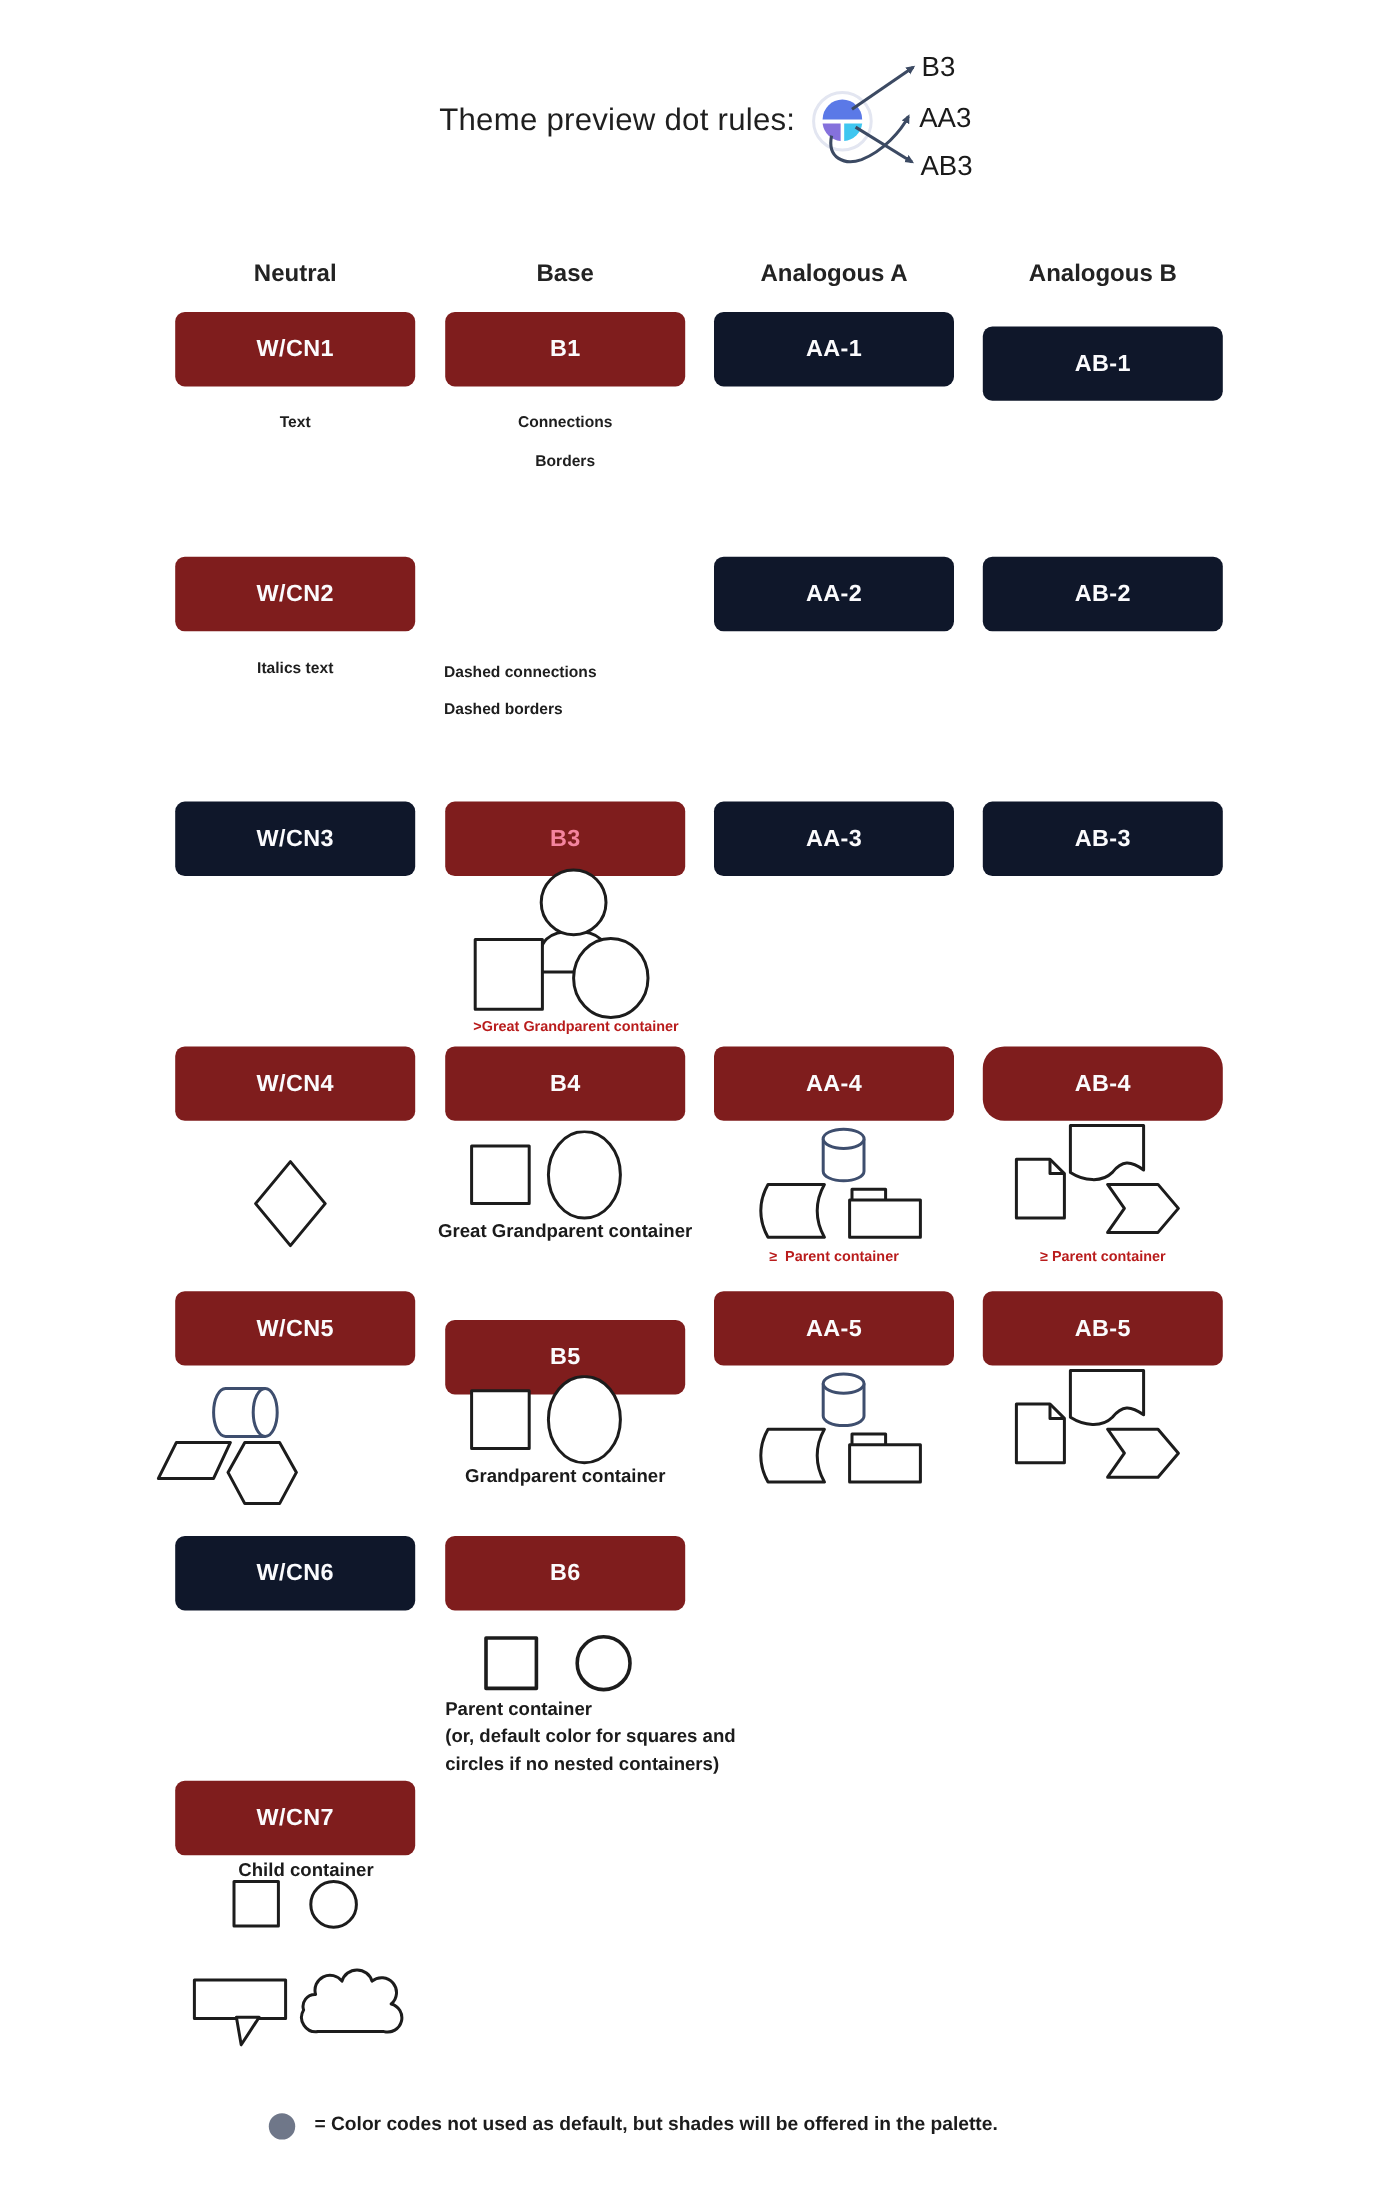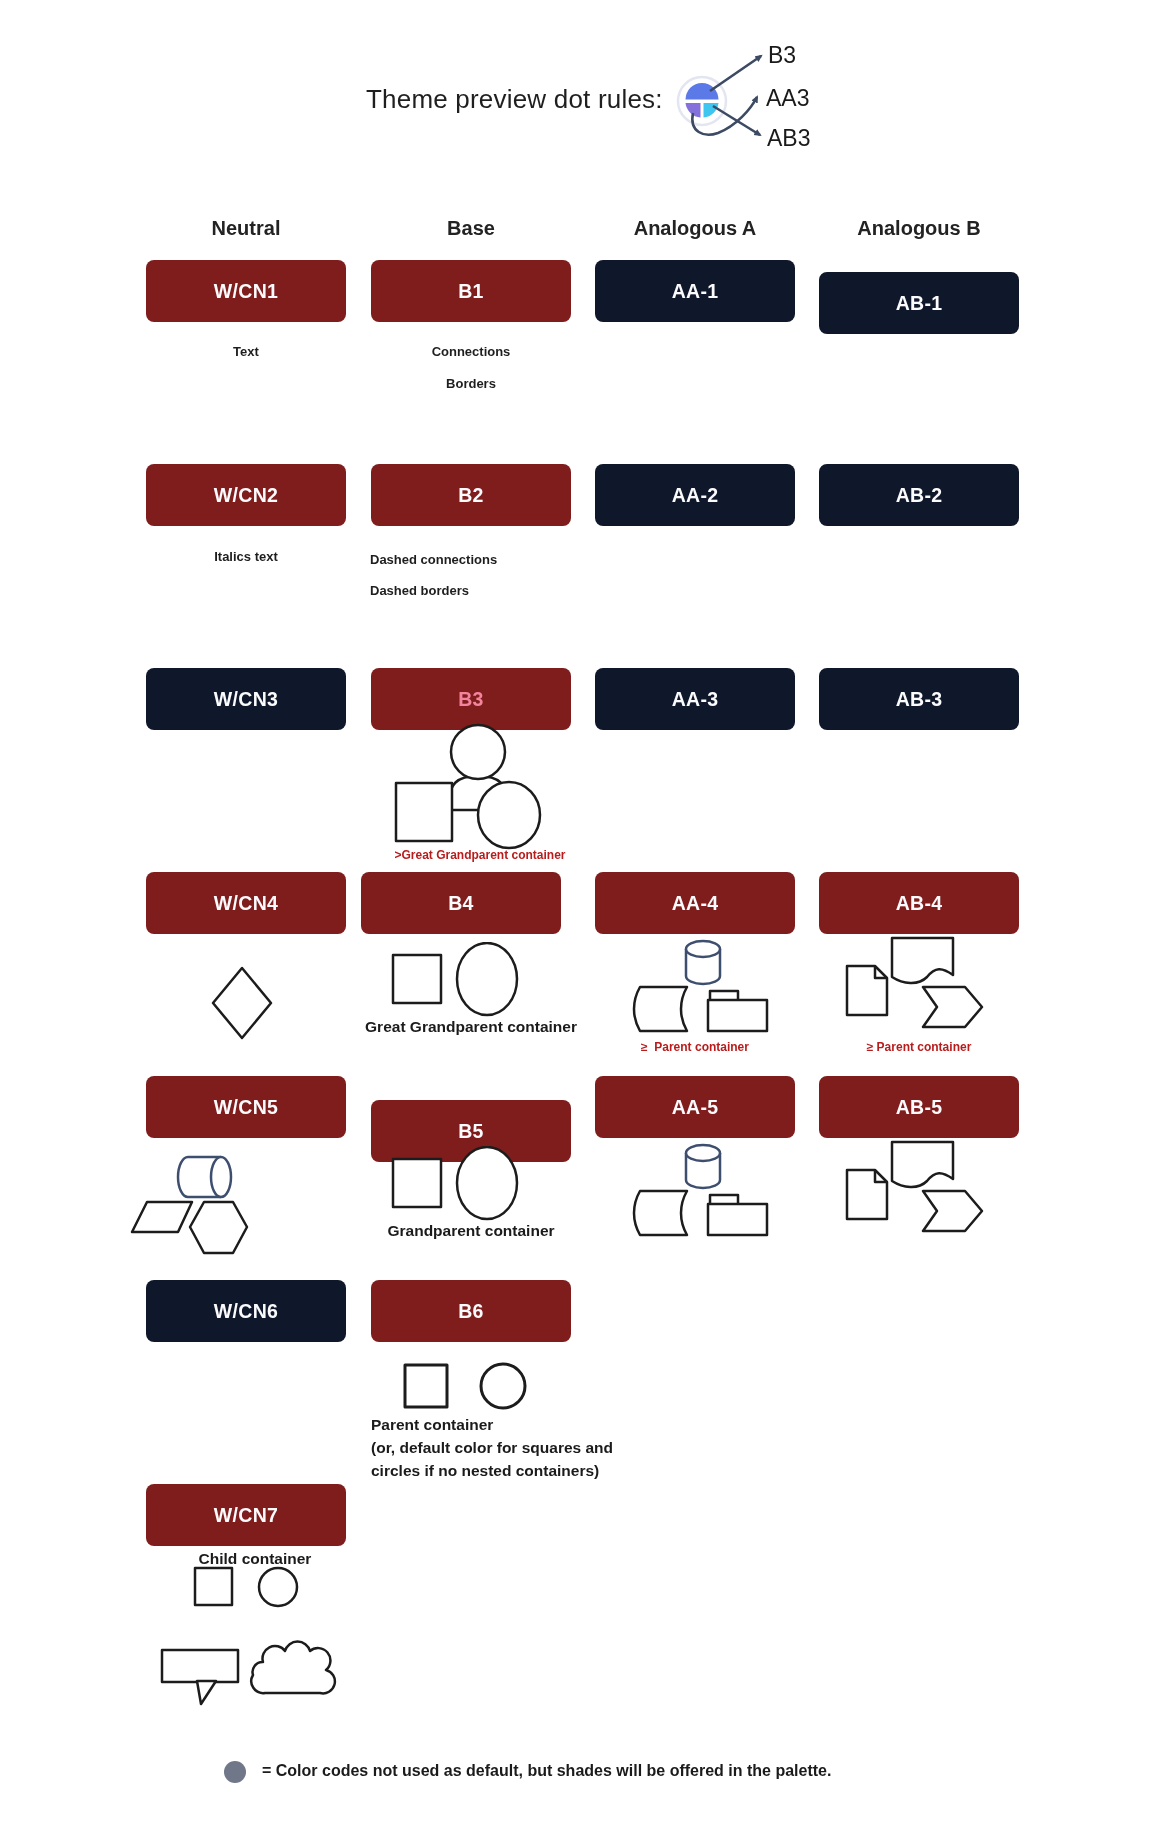--- a/index.html
+++ b/index.html
@@ -63,44 +63,43 @@
 
   <div class="abs pill navy" style="left:146px;top:260px;">W/CN1</div>
   <div class="abs pill navy" style="left:371px;top:260px;">B1</div>
   <div class="abs pill gray" style="left:595px;top:260px;">AA-1</div>
   <div class="abs pill gray" style="left:819px;top:260px;margin-top:12px;">AB-1</div>
   <div class="abs cap center" style="left:146px;top:344px;">Text</div>
   <div class="abs cap center" style="left:371px;top:344px;">Connections</div>
   <div class="abs cap center" style="left:371px;top:376px;">Borders</div>
 
   <div class="abs pill navy" style="left:146px;top:464px;">W/CN2</div>
-  <div class="abs pill navy" style="left:371px;top:464px;">B2</div>
   <div class="abs pill gray" style="left:595px;top:464px;">AA-2</div>
   <div class="abs pill gray" style="left:819px;top:464px;">AB-2</div>
   <div class="abs cap center" style="left:146px;top:549px;">Italics text</div>
   <div class="abs cap" style="left:370px;top:552px;">Dashed connections</div>
   <div class="abs cap" style="left:370px;top:583px;">Dashed borders</div>
 
   <div class="abs pill gray" style="left:146px;top:668px;">W/CN3</div>
   <div class="abs pill navy pink-text" style="left:371px;top:668px;">B3</div>
   <div class="abs pill gray" style="left:595px;top:668px;">AA-3</div>
   <div class="abs pill gray" style="left:819px;top:668px;">AB-3</div>
 
   <svg class="abs" style="left:385px;top:712px;" width="180" height="142" viewBox="0 0 180 142">
     <path class="shape" d="M 63,98 C 63,70 73,64 93,64 C 113,64 123,70 123,98 Z"></path>
     <circle class="shape" cx="93" cy="40" r="27"></circle>
     <rect class="shape" x="11" y="71" width="56" height="58"></rect>
     <ellipse class="shape" cx="124" cy="103" rx="31" ry="33"></ellipse>
   </svg>
   <div class="abs smallcap center" style="left:350px;top:848px;width:260px;">&gt;Great Grandparent container</div>
 
   <div class="abs pill navy" style="left:146px;top:872px;">W/CN4</div>
-  <div class="abs pill navy" style="left:361px;top:872px;">B4</div>
+  <div class="abs pill navy" style="left:371px;top:872px;">B4</div>
   <div class="abs pill navy" style="left:595px;top:872px;">AA-4</div>
-  <div class="abs pill navy" style="left:819px;top:872px;">AB-4</div>
+  <div class="abs pill navy" style="left:819px;top:872px;border-radius:18px;">AB-4</div>
 
   <svg class="abs" style="left:205px;top:966px;" width="74" height="74" viewBox="0 0 74 74">
     <polygon class="shape" points="37,2 66,37 37,72 8,37"></polygon>
   </svg>
 
   <svg class="abs" style="left:385px;top:942px;" width="140" height="78" viewBox="0 0 140 78">
     <rect class="shape" x="8" y="13" width="48" height="48"></rect>
     <ellipse class="shape" cx="102" cy="37" rx="30" ry="36"></ellipse>
   </svg>
   <div class="abs midcap center" style="left:340px;top:1018px;width:262px;">Great Grandparent container</div>

